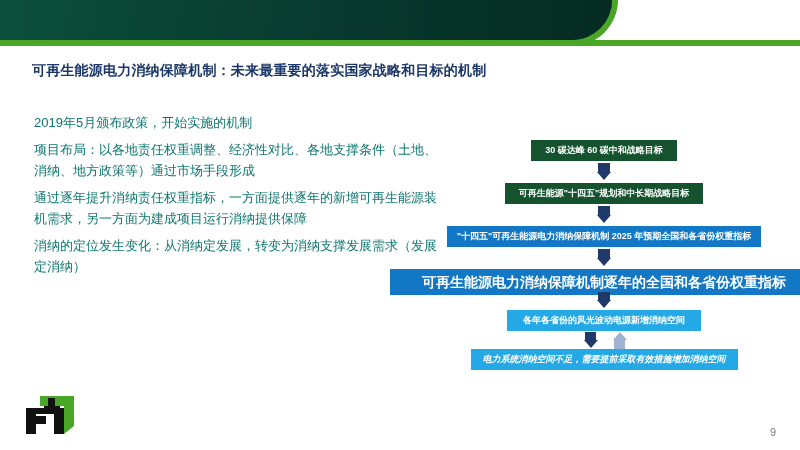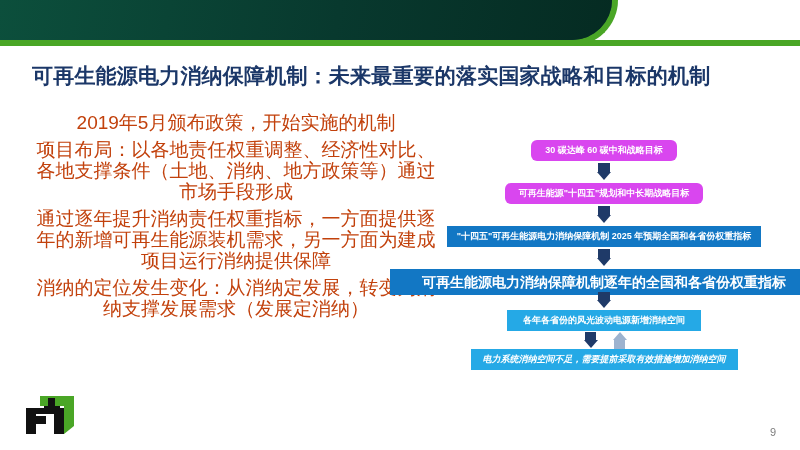--- a/index.html
+++ b/index.html
@@ -58,39 +58,39 @@
     color: #ffffff;
     letter-spacing: 0.1px;
     white-space: nowrap;
   }
 
   
   .slide-title {
     position: absolute;
     left: 32px; top: 62px;
     width: 752px;
-    font-size: 21px;
+    font-size: 14px;
     font-weight: bold;
     color: #1b3768;
     letter-spacing: 0.2px;
     white-space: nowrap;
   }
 
   
   .body-col {
     position: absolute;
     left: 34px; top: 112px;
     width: 404px;
   }
   .body-para {
-    font-size: 19px;
+    font-size: 13px;
     line-height: 21px;
-    color: #c2410c;
+    color: #0f766e;
     margin-bottom: 6px;
-    text-align: center;
+    text-align: left;
   }
 
   
   .flow {
     position: absolute;
     left: 418px; top: 140px;
     width: 372px;
     height: 230px;
   }
   .flow-row {
@@ -101,21 +101,21 @@
     justify-content: center;
   }
   .flow-box {
     display: inline-block;
     color: #ffffff;
     font-weight: bold;
     text-align: center;
     white-space: nowrap;
     line-height: 1;
   }
-  .box-navy  { background: #d946ef; border-radius: 6px; }
+  .box-navy  { background: #14532d; }
   .box-blue  { background: #1277c4; }
   .box-cyan  { background: #25a9e6; }
   .arrow-stem {
     position: absolute;
     background: #1f3a68;
   }
   .arrow-head {
     position: absolute;
     width: 0; height: 0;
     border-left: 7px solid transparent;

